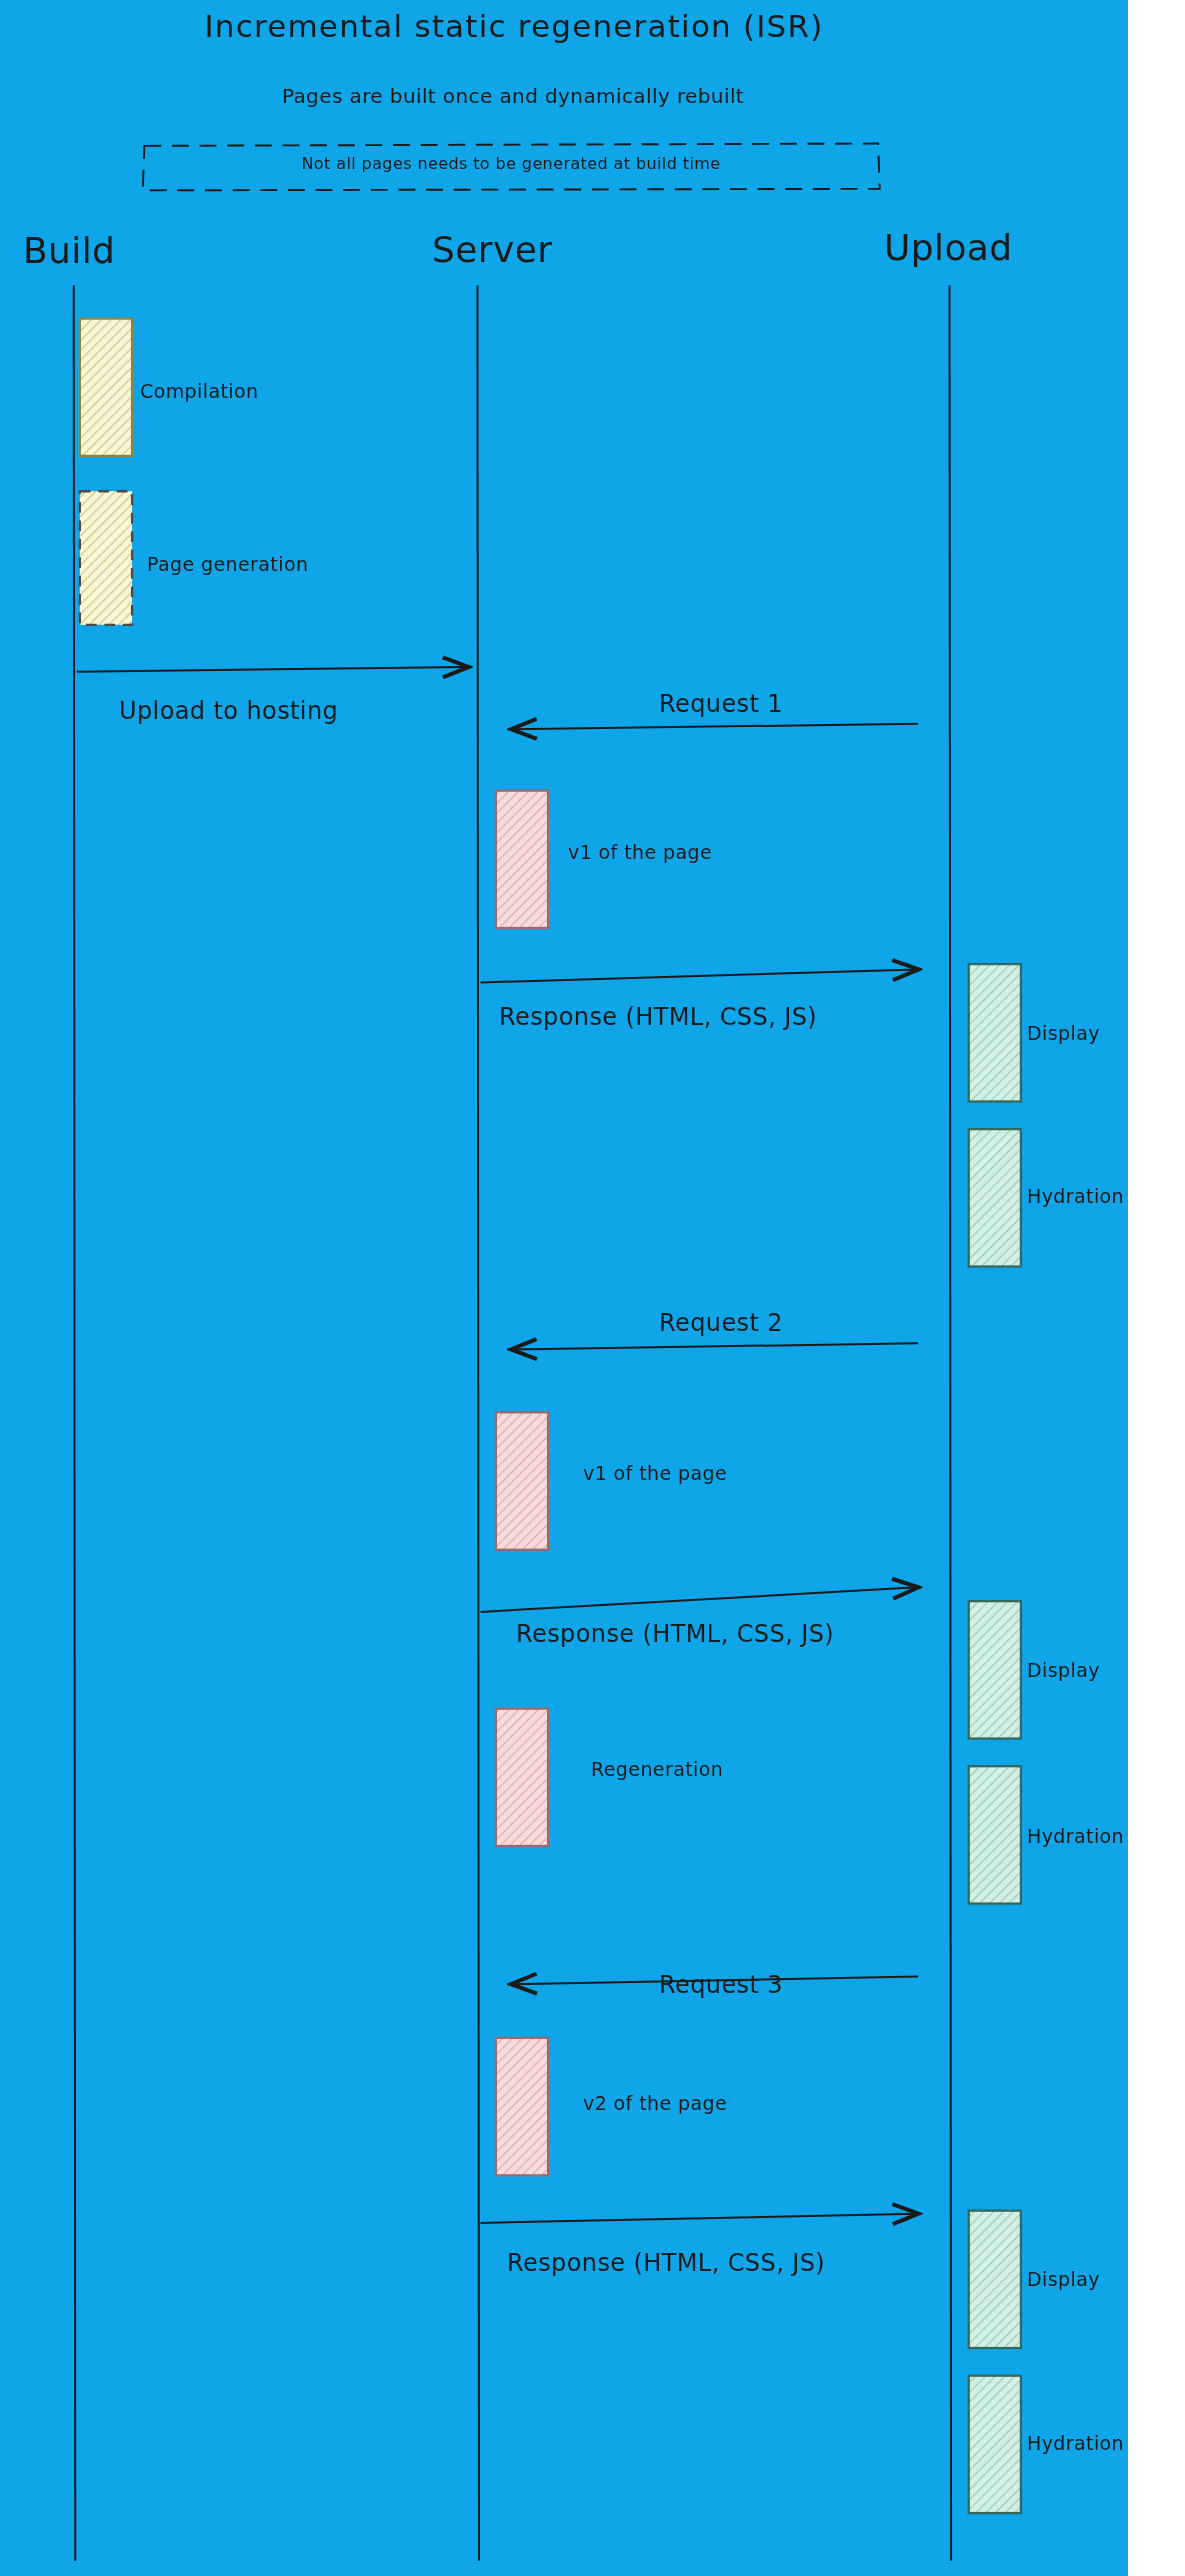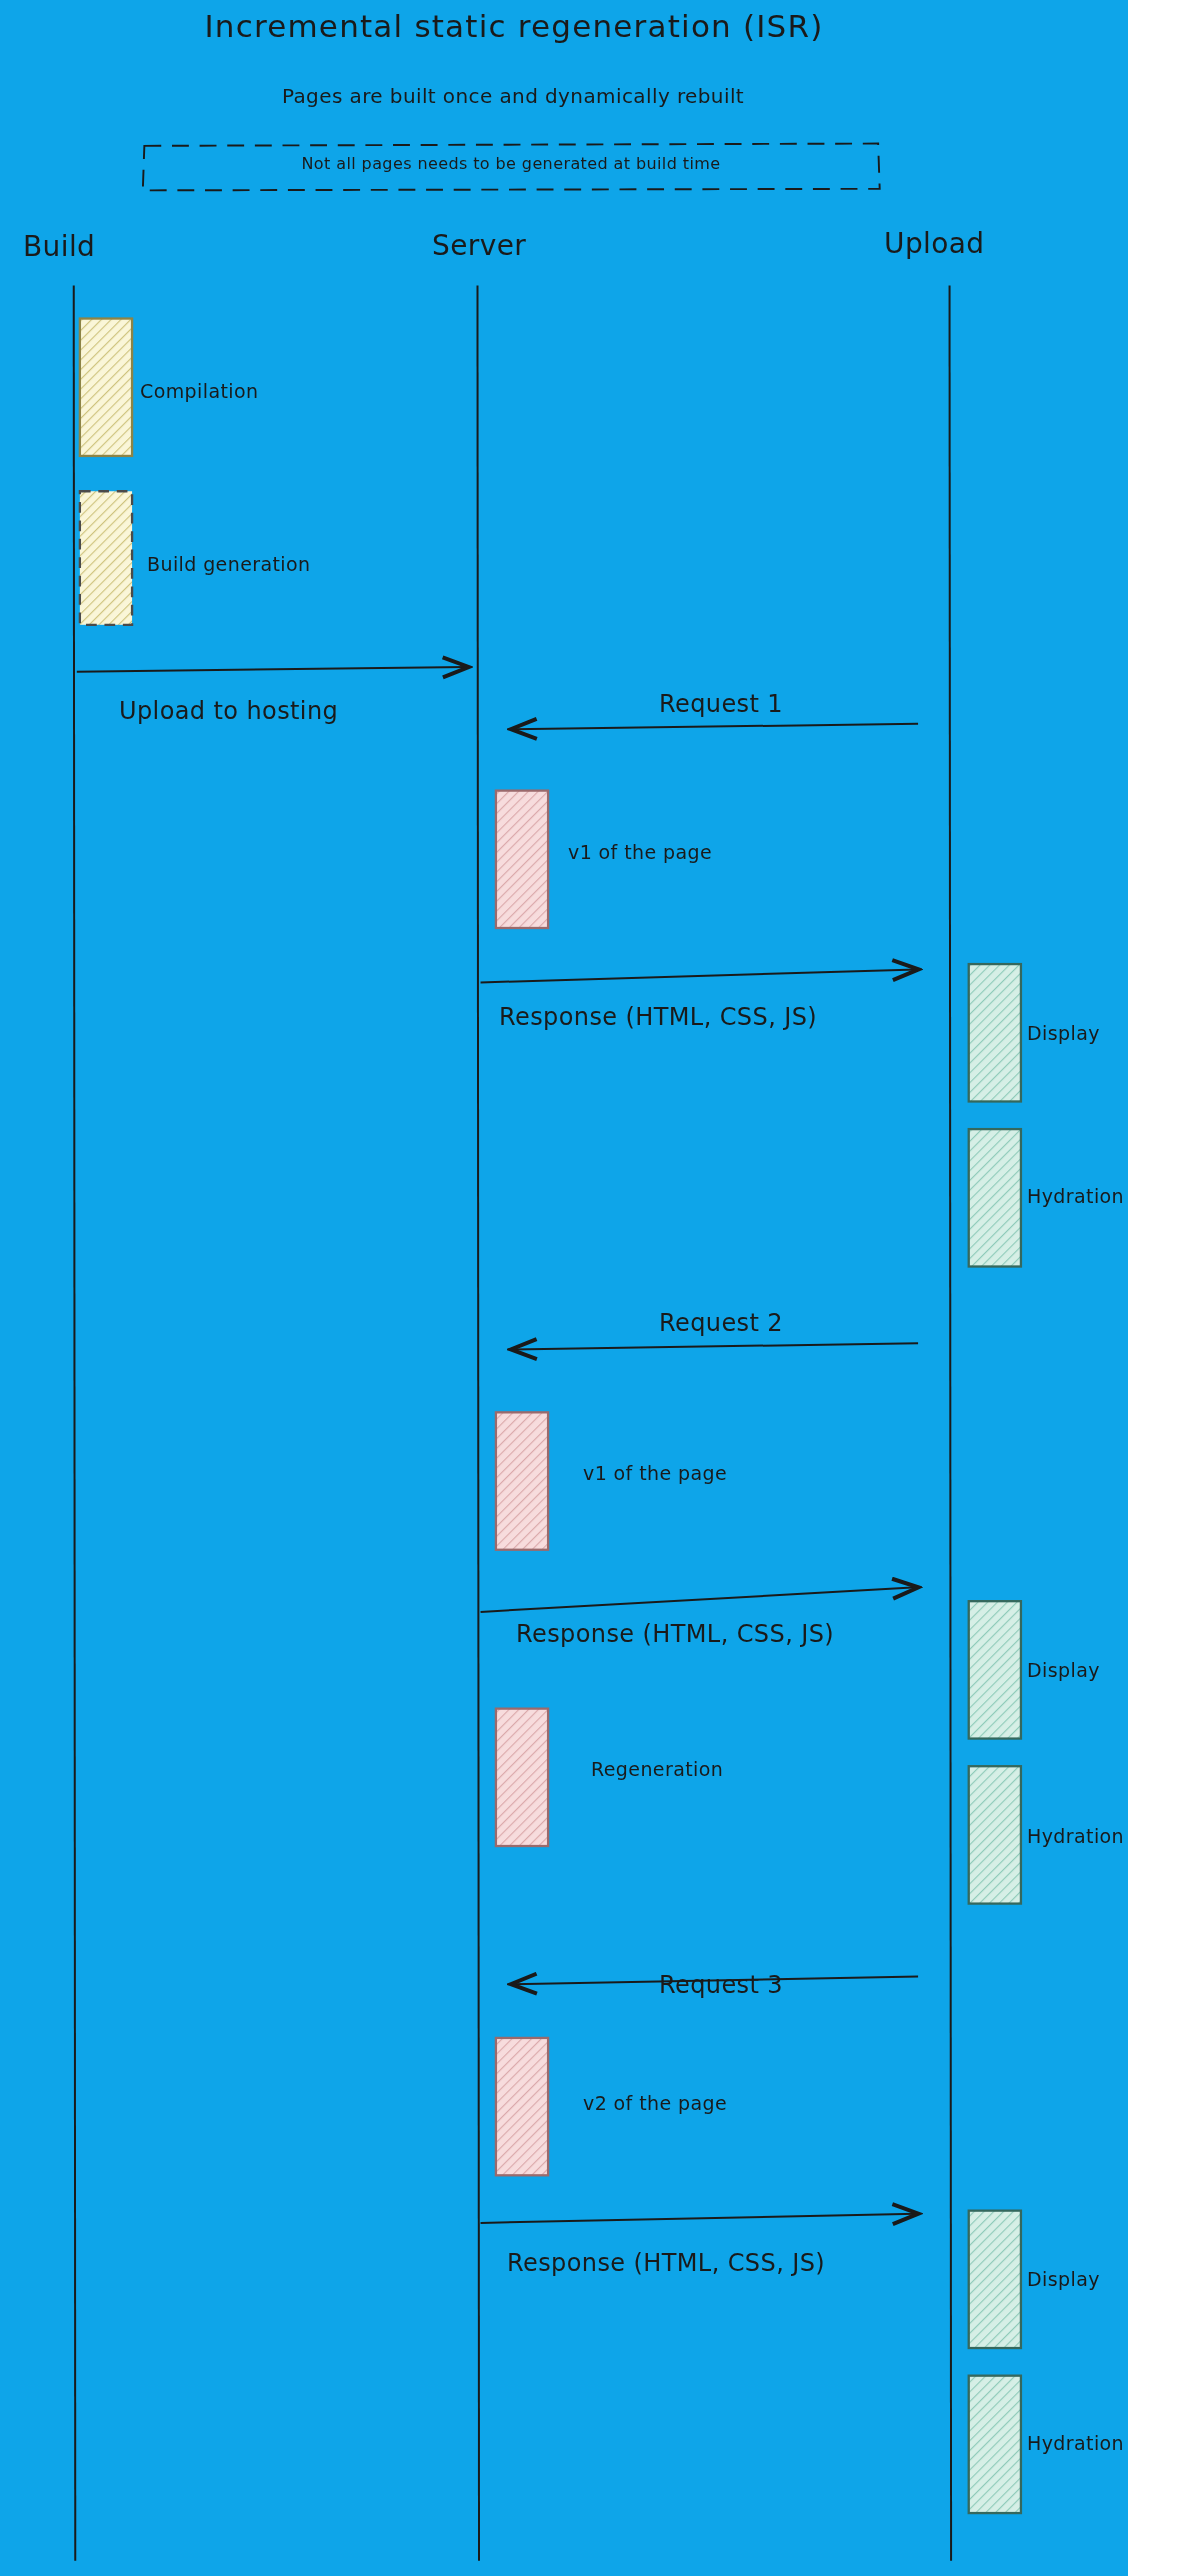--- a/index.html
+++ b/index.html
@@ -36,21 +36,21 @@
     font-size: 31px;
     letter-spacing: 1.2px;
   }
   .subtitle {
     font-size: 20px;
   }
   .note {
     font-size: 16px;
   }
   .lane-label {
-    font-size: 28px;
+    font-size: 36px;
   }
   .step-label {
     font-size: 19px;
     text-align: right;
   }
   .msg-label {
     font-size: 24px;
   }
   .center {
     transform: translateX(-50%);
@@ -159,21 +159,21 @@
 
   <div class="txt subtitle center" style="left:513px; top:84px;">Pages are built once and dynamically rebuilt</div>
 
   <div class="txt note center" style="left:511px; top:154px;text-align:right;">Not all pages needs to be generated at build time</div>
 
   <div class="txt lane-label" style="left:23px; top:230px;">Build</div>
   <div class="txt lane-label" style="left:432px; top:229px;">Server</div>
   <div class="txt lane-label" style="left:884px; top:227px;">Upload</div>
 
   <div class="txt step-label" style="left:140px; top:380px;">Compilation</div>
-  <div class="txt step-label" style="left:147px; top:553px;">Build generation</div>
+  <div class="txt step-label" style="left:147px; top:553px;">Page generation</div>
 
   <div class="txt msg-label" style="left:119px; top:697px;text-align:right;">Upload to hosting</div>
 
   <div class="txt msg-label" style="left:659px; top:690px;">Request 1</div>
 
   <div class="txt step-label" style="left:568px; top:841px;">v1 of the page</div>
 
   <div class="txt msg-label" style="left:499px; top:1003px;">Response (HTML, CSS, JS)</div>
 
   <div class="txt step-label" style="left:1027px; top:1022px;">Display</div>

